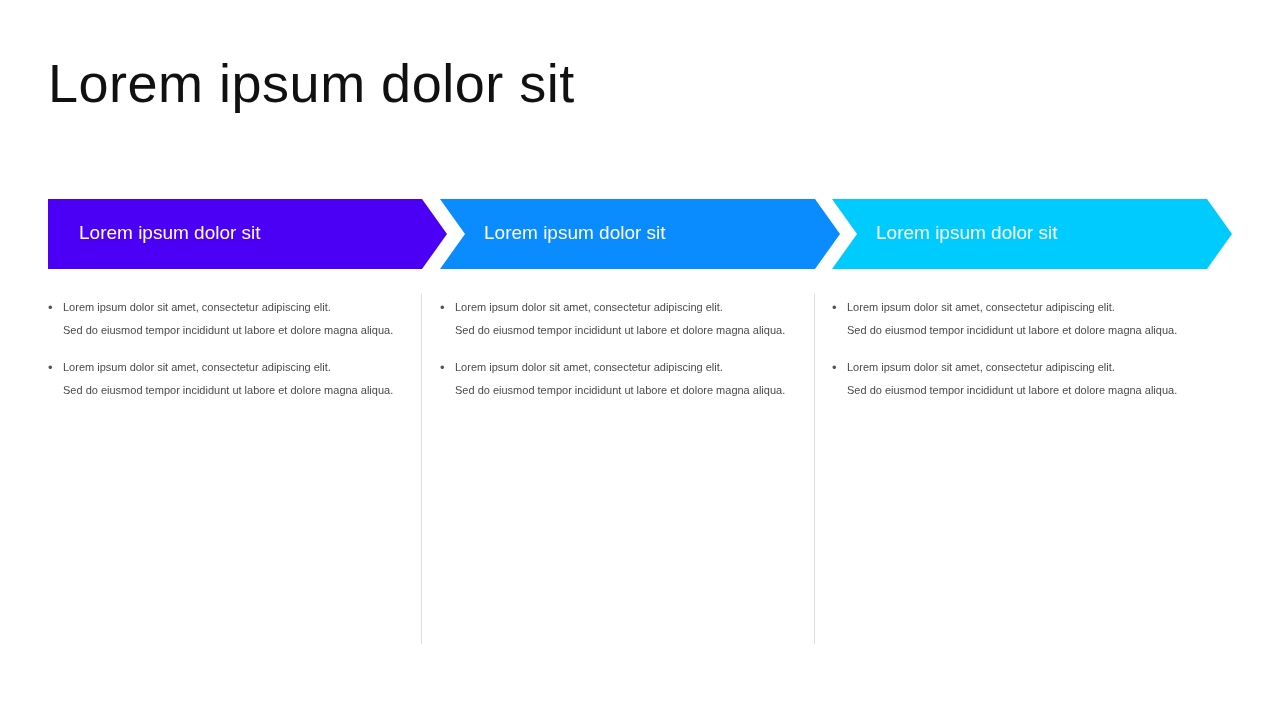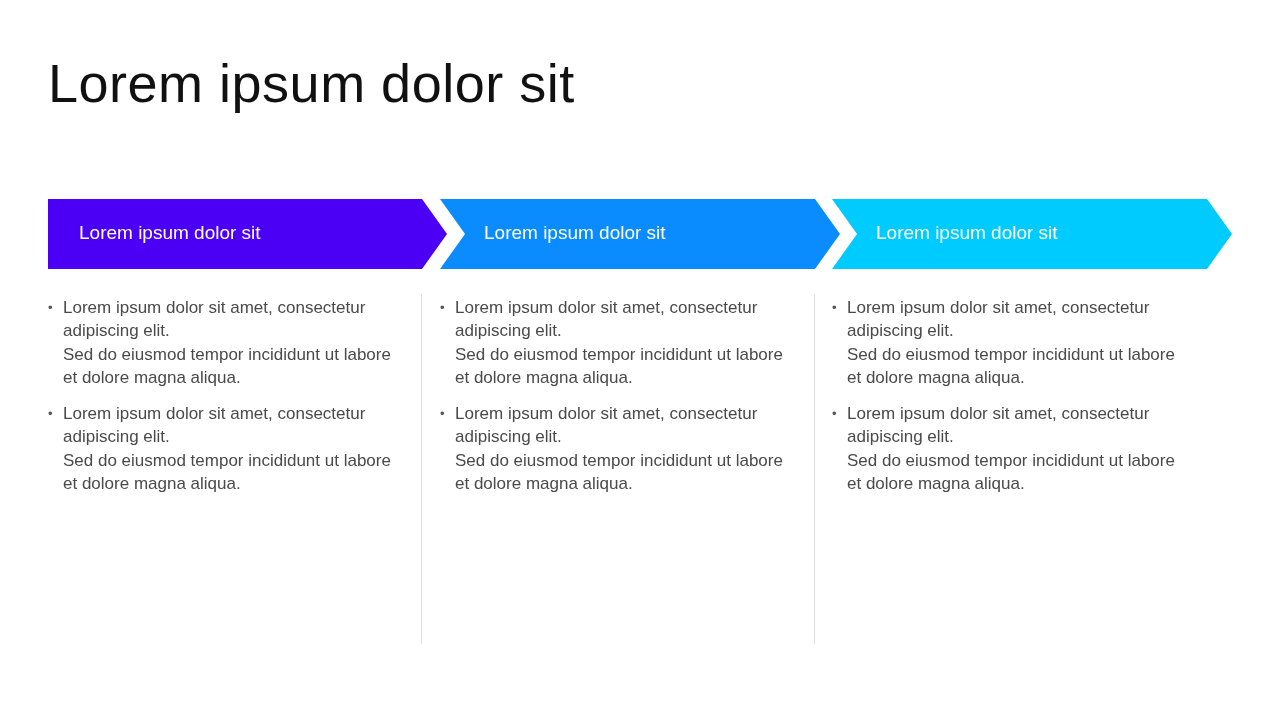--- a/index.html
+++ b/index.html
@@ -6,21 +6,21 @@
   body { width:1280px; height:720px; background:#ffffff; position:relative; overflow:hidden;
          font-family:"Liberation Sans", "DejaVu Sans", sans-serif; }
   .title { position:absolute; left:48px; top:52px; font-size:54px; color:#111111; font-weight:400; letter-spacing:0.5px; margin:0; white-space:nowrap; }
   .steps { position:absolute; left:0; top:199px; width:1280px; height:70px; }
   .step { position:absolute; top:0; height:70px; }
   .step svg { position:absolute; left:0; top:0; }
   .step-label { position:absolute; top:0; height:70px; line-height:68px; color:#ffffff; font-size:19px; white-space:nowrap; }
   .col { position:absolute; top:296px; width:350px; }
   .bullet { position:relative; padding-left:15px; margin-bottom:13px; }
   .bullet .dot { position:absolute; left:0; top:0; font-size:13px; line-height:23.3px; color:#555; }
-  .bullet p { margin:0; font-size:17px; line-height:23.3px; color:#4a4a4a; }
+  .bullet p { margin:0; font-size:11px; line-height:23.3px; color:#4a4a4a; }
   .divider { position:absolute; top:294px; width:1px; height:350px; background:#dedede; }
 </style>
 </head>
 <body>
 
 <h1 class="title">Lorem ipsum dolor sit</h1>
 
 <div class="steps">
   <div class="step" style="left:48px;width:400px;">
     <svg width="400" height="70">

